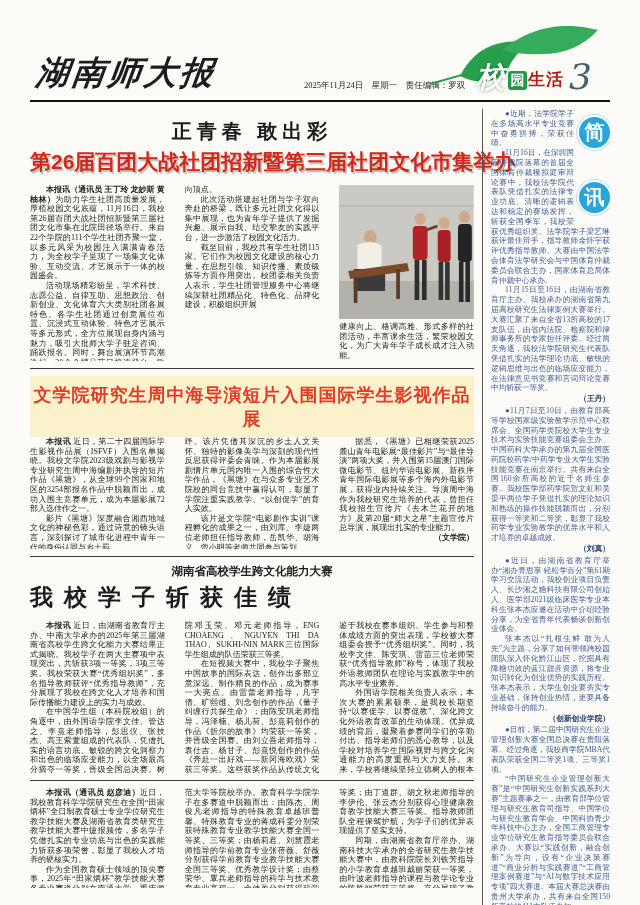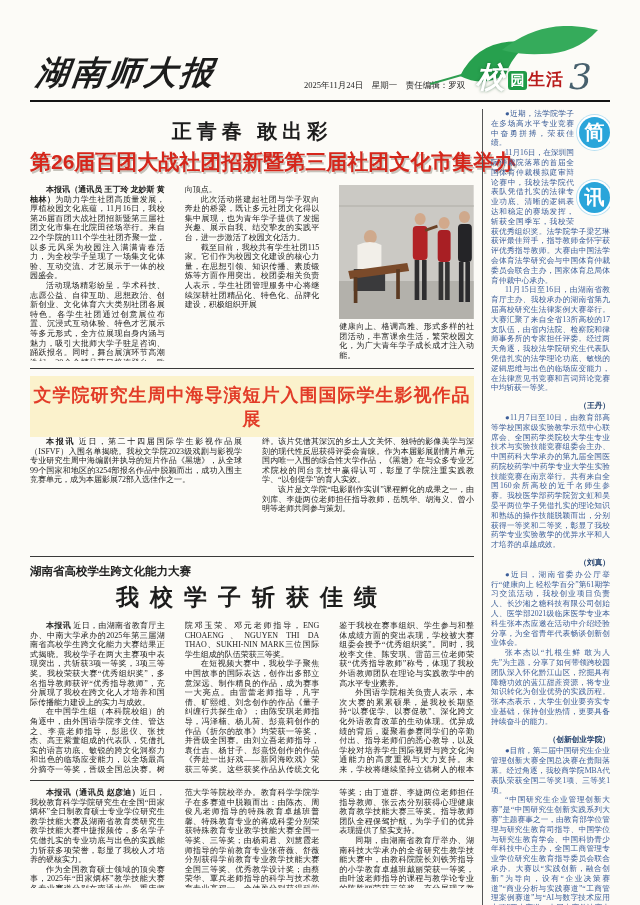--- a/index.html
+++ b/index.html
@@ -24,21 +24,21 @@
   .pnum{font-style:italic;font-size:36px;color:#47606d;line-height:.8;margin-left:5px;
         font-family:"DejaVu Serif",serif;}
   .header-rule{border-top:2.4px solid #141414;margin-top:2px;}
   
   .content{display:flex;margin-top:7px;}
   .main-col{width:452px;padding-right:8px;box-sizing:border-box;}
   .briefs{width:130px;border-left:1px solid #555;padding-left:8px;box-sizing:border-box;
           height:800px;overflow:hidden;color:#3c5e99;font-size:7.7px;line-height:9.8px;
           text-align:justify;}
   .briefs p{margin:0;text-indent:14px;}
-  .briefs .byline{text-indent:0;text-align:right;font-weight:bold;color:#24426e;margin:8px 0 2px;}
+  .briefs .byline{text-indent:0;text-align:right;font-weight:bold;color:#24426e;margin:1px 0 2px;}
   .badge{float:right;clear:right;width:31px;height:31px;border-radius:50%;background:#2aa5da;
          color:#fff;text-align:center;line-height:31px;font-size:20px;font-weight:bold;
          margin:8px 0 4px 5px;font-family:"Liberation Sans",sans-serif;
          box-shadow:0 0 0 2px #fff,0 0 0 3px #b9e0f2;}
   .badge.second{margin-top:30px;}
   
   .ncols{display:flex;gap:20px;}
   .ncol{flex:1 1 0;text-align:justify;font-size:8px;line-height:9.6px;overflow:hidden;}
   .ncol p{margin:0;}
   .pi{text-indent:16px;}
@@ -49,23 +49,23 @@
   .a1-kicker{text-align:center;font-size:20px;font-weight:bold;letter-spacing:5px;margin:9px 0 3px;
              font-family:"Liberation Sans",sans-serif;}
   .a1-headline{text-align:center;font-size:21px;font-weight:900;color:#d5261b;white-space:nowrap;
                text-shadow:1.5px 1.8px 0 #c6c3bb;margin:0 0 9px;letter-spacing:0;
                font-family:"Liberation Sans",sans-serif;}
   .photo{width:100%;height:134px;display:block;margin-bottom:3px;}
   .a2-strip{background:#fbf2cc;text-align:center;padding:7px 0 6px;margin-bottom:0;}
   .a2-headline{margin:0;font-size:18px;color:#e23c28;font-weight:900;letter-spacing:1px;
                font-family:"Liberation Sans",sans-serif;}
   .a2 .ncol{height:112px;}
-  .a3-kicker{text-align:left;font-size:11.5px;font-weight:bold;margin:2px 0 3px;
+  .a3-kicker{text-align:center;font-size:11.5px;font-weight:bold;margin:2px 0 3px;
              font-family:"Liberation Sans",sans-serif;}
-  .a3-headline{text-align:center;font-size:23px;font-weight:900;letter-spacing:11px;margin:0 0 8px;
+  .a3-headline{text-align:left;font-size:23px;font-weight:900;letter-spacing:11px;margin:0 0 8px;
                font-family:"DejaVu Serif",serif;}
   .a3 .ncol{height:152px;}
   .a4-headline{text-align:center;font-size:20px;font-weight:900;letter-spacing:3px;margin:3px 0 8px;
                font-family:"DejaVu Serif",serif;}
   .a4 .ncol{height:100px;}
 </style>
 </head>
 <body>
 
 <div class="page">
@@ -138,24 +138,29 @@
 
       <div class="divider"></div>
 
       <section class="a2">
         <div class="a2-strip">
           <h2 class="a2-headline">文学院研究生周中海导演短片入围国际学生影视作品展</h2>
         </div>
         <div class="ncols">
           <div class="ncol">
             <p class="pi"><span class="lead">本报讯</span><span> 近日，第二十四届国际学生影视作品展（ISFVF）入围名单揭晓。我校文学院2023级戏剧与影视学专业研究生周中海编剧并执导的短片作品《黑塘》，从全球99个国家和地区的3254部报名作品中脱颖而出，成功入围主竞赛单元，成为本届影展72部入选佳作之一。</span></p>
+            <p class="pi">影片《黑塘》深度融合湘西地域文化的神秘色彩，通过诗意的镜头语言，深刻探讨了城市化进程中青年一代的身份认同与乡土羁</p>
           </div>
           <div class="ncol">
             <p>绊。该片凭借其深沉的乡土人文关怀、独特的影像美学与深刻的现代性反思获得评委会青睐。作为本届影展剧情片单元国内唯一入围的综合性大学作品，《黑塘》在与众多专业艺术院校的同台竞技中赢得认可，彰显了学院注重实践教学、“以创促学”的育人实效。</p>
             <p class="pi">该片是文学院“电影剧作实训”课程孵化的成果之一，由刘库、李婕两位老师担任指导教师，岳凯华、胡海义、曾小明等老师共同参与策划。</p>
+          </div>
+          <div class="ncol">
+            <p class="pi">据悉，《黑塘》已相继荣获2025麓山青年电影展“最佳影片”与“最佳导演”两项大奖，并入围第15届澳门国际微电影节、纽约华语电影展、新秩序青年国际电影展等多个海内外电影节展，获得业内持续关注。导演周中海作为我校研究生培养的代表，曾担任我校招生宣传片《去木兰花开的地方》及第20届“师大之星”主题宣传片总导演，展现出扎实的专业能力。</p>
+            <p class="art-byline">（文学院）</p>
           </div>
         </div>
       </section>
 
       <div class="divider"></div>
 
       <section class="a3">
         <div class="a3-kicker">湖南省高校学生跨文化能力大赛</div>
         <h2 class="a3-headline">我校学子斩获佳绩</h2>
         <div class="ncols">
@@ -180,21 +185,21 @@
       <section class="a4">
         <div class="ncols">
           <div class="ncol">
             <p class="pi"><span class="lead">本报讯（通讯员 赵彦迪）</span><span>近日，我校教育科学学院研究生在全国“田家炳杯”全日制教育硕士专业学位研究生教学技能大赛及湖南省教育类研究生教学技能大赛中捷报频传，多名学子凭借扎实的专业功底与出色的实践能力斩获多项荣誉，彰显了我校人才培养的硬核实力。</span></p>
             <p class="pi">作为全国教育硕士领域的顶尖赛事，2025年“田家炳杯”教学技能大赛各专业赛道分别在南通大学、重庆师范大学、东北师</p>
           </div>
           <div class="ncol">
             <p>范大学等院校举办。教育科学学院学子在多赛道中脱颖而出：由陈杰、周俊凡老师指导的特殊教育卓越班普馨、特殊教育专业的蒋成科雯分别荣获特殊教育专业教学技能大赛全国一等奖、三等奖；由杨莉君、刘慧霞老师指导的学前教育专业张蓓薇、舒薇分别获得学前教育专业教学技能大赛全国三等奖、优秀教学设计奖；由蔡荣华、覃兵老师指导的科学与技术教育专业高程一、余佳盈分别获得科学与技术教育专业教学技能大赛三</p>
           </div>
           <div class="ncol">
-            <p>等奖；由丁道群、李婕两位老师担任指导教师、张云杰分别获得心理健康教育教学技能大赛三等奖。指导教师团队全程保驾护航，为学子们的优异表现提供了坚实支持。</p>
+            <p>等奖；由丁道群、胡文秋老师指导的李伊伦、张云杰分别获得心理健康教育教学技能大赛三等奖。指导教师团队全程保驾护航，为学子们的优异表现提供了坚实支持。</p>
             <p class="pi">同期，由湖南省教育厅举办、湖南科技大学承办的全省研究生教学技能大赛中，由教科院院长刘铁芳指导的小学教育卓越班戴丽荣获一等奖，由叶波老师指导的课程与教学论专业的陈胜丽荣获三等奖，充分展现了教育科学学院研究生的综合素养。</p>
           </div>
         </div>
       </section>
 
     </main>
 
     <aside class="briefs">
       <div class="badge">简</div>
       <div class="badge second">讯</div>
@@ -205,21 +210,21 @@
         <p>11月15日至16日，由湖南省教育厅主办、我校承办的湖南省第九届高校研究生法律案例大赛举行。大赛汇聚了来自全省13所高校的17支队伍，由省内法院、检察院和律师事务所的专家担任评委。经过两天角逐，我校法学院研究生代表队凭借扎实的法学理论功底、敏锐的逻辑思维与出色的临场应变能力，在法律意见书竞赛和言词辩论竞赛中均斩获一等奖。</p>
         <p class="byline">（王丹）</p>
       </div>
 
       <div>
         <p>●11月7日至10日，由教育部高等学校国家级实验教学示范中心联席会、全国药学类院校大学生专业技术与实验技能竞赛组委会主办、中国药科大学承办的第九届全国医药院校药学/中药学专业大学生实验技能竞赛在南京举行。共有来自全国160余所高校的近千名师生参赛。我校医学部药学院贺文虹和吴晏平两位学子凭借扎实的理论知识和熟练的操作技能脱颖而出，分别获得一等奖和二等奖，彰显了我校药学专业实验教学的优异水平和人才培养的卓越成效。</p>
         <p class="byline">（刘真）</p>
       </div>
 
       <div>
-        <p>●近日，湖南省委办公厅举行“健康向上 轻松学百分”第61期学习交流活动，我校创业项目负责人、长沙湘之糖科技有限公司创始人、医学部2021级临床医学专业本科生张本杰应邀在活动中介绍经验分享，为全省青年代表畅谈创新创业体会。</p>
+        <p>●近日，由湖南省教育厅举办“湘办青思享 轻松学百分”第61期学习交流活动，我校创业项目负责人、长沙湘之糖科技有限公司创始人、医学部2021级临床医学专业本科生张本杰应邀在活动中介绍经验分享，为全省青年代表畅谈创新创业体会。</p>
         <p>张本杰以“扎根生鲜 敢为人先”为主题，分享了如何带领跨校园团队深入怀化黔江山区，挖掘具有降糖功效的蓝江甜蔗资源，将专业知识转化为创业优势的实践历程。张本杰表示，大学生创业要夯实专业基础，保持创业热情，更要具备持续奋斗的能力。</p>
         <p class="byline">（创新创业学院）</p>
       </div>
 
       <div>
         <p>●目前，第二届中国研究生企业管理创新大赛全国总决赛在贵阳落幕。经过角逐，我校商学院MBA代表队荣获全国二等奖1项、三等奖1项。</p>
         <p>“中国研究生企业管理创新大赛”是“中国研究生创新实践系列大赛”主题赛事之一，由教育部学位管理与研究生教育司指导、中国学位与研究生教育学会、中国科协青少年科技中心主办，全国工商管理专业学位研究生教育指导委员会联合承办。大赛以“实践创新，融合创新”为导向，设有“企业决策赛道”“商业分析与实践赛道”“工商管理案例赛道”与“AI与数字技术应用专项”四大赛道。本届大赛总决赛由贵州大学承办，共有来自全国150所高校的411支队伍参加。</p>
 
       </div>
     </aside>

